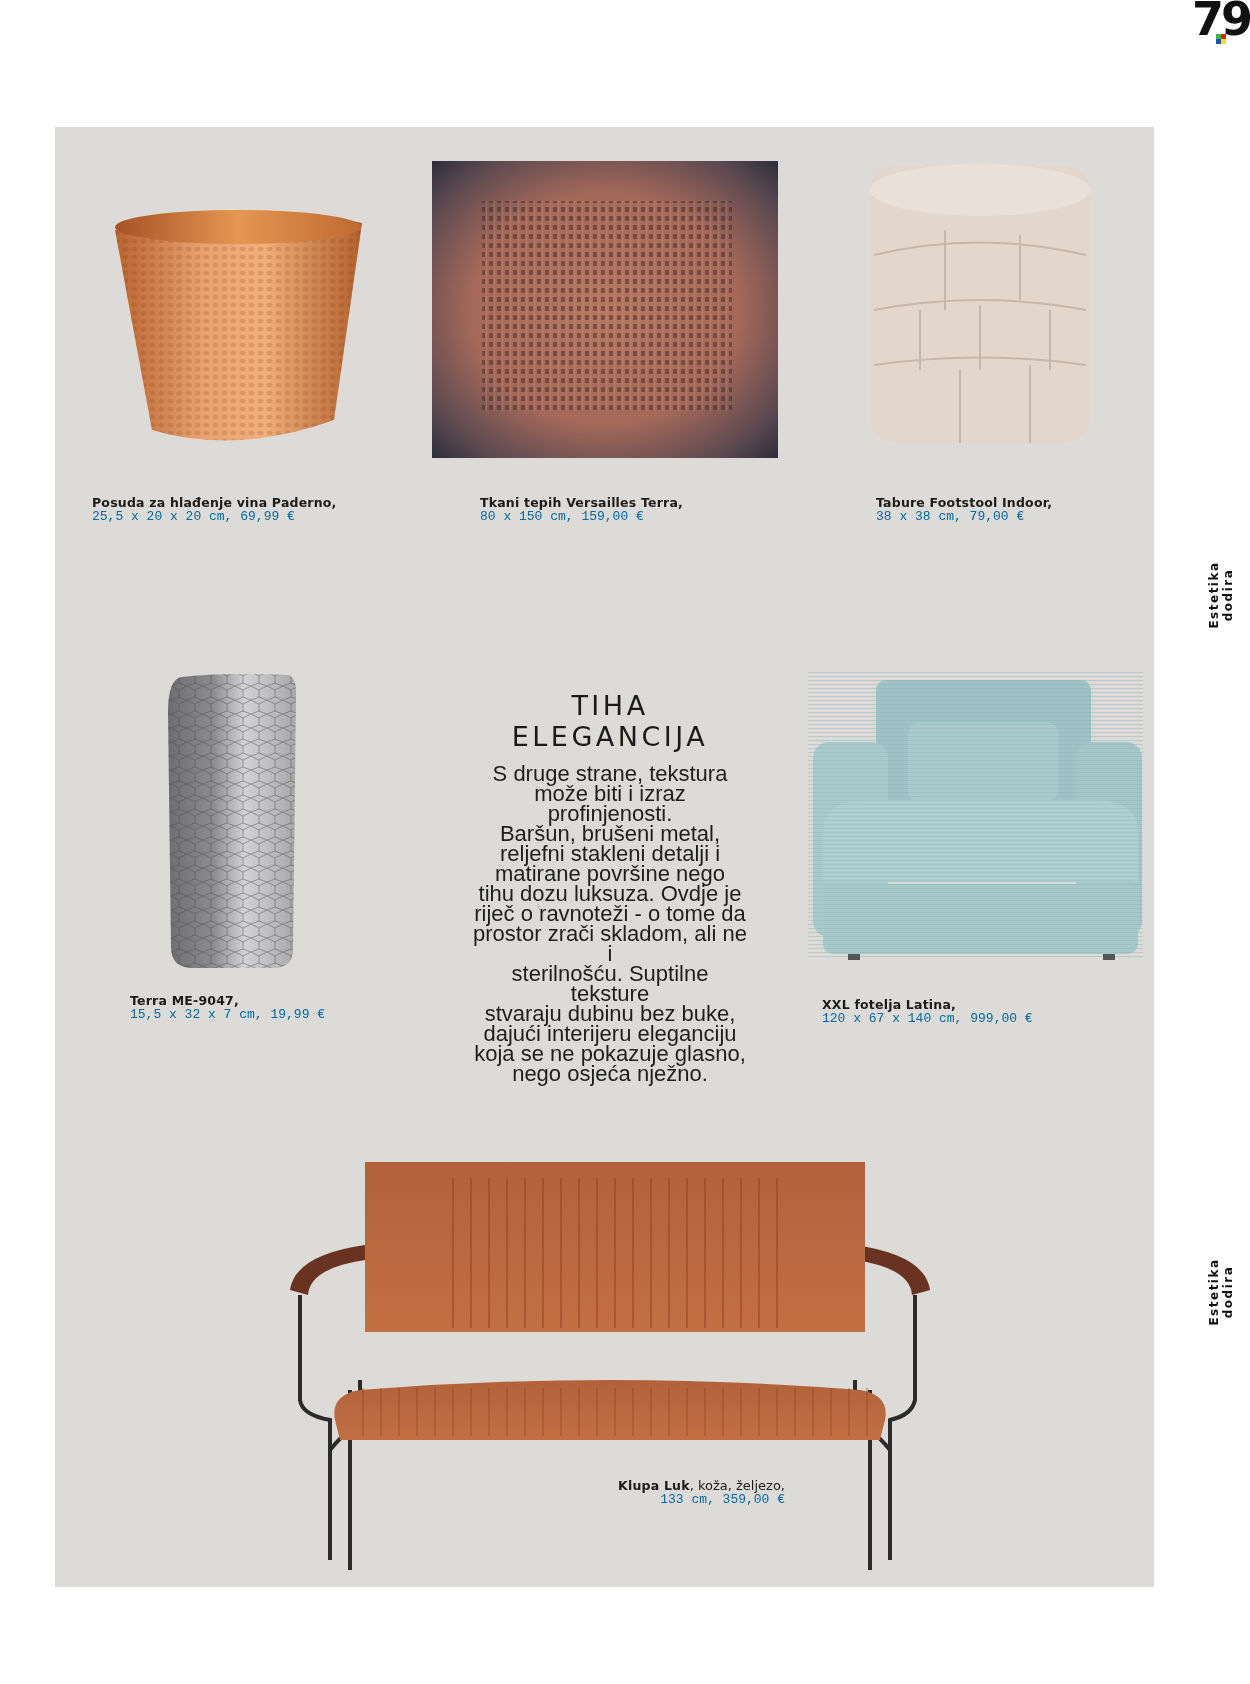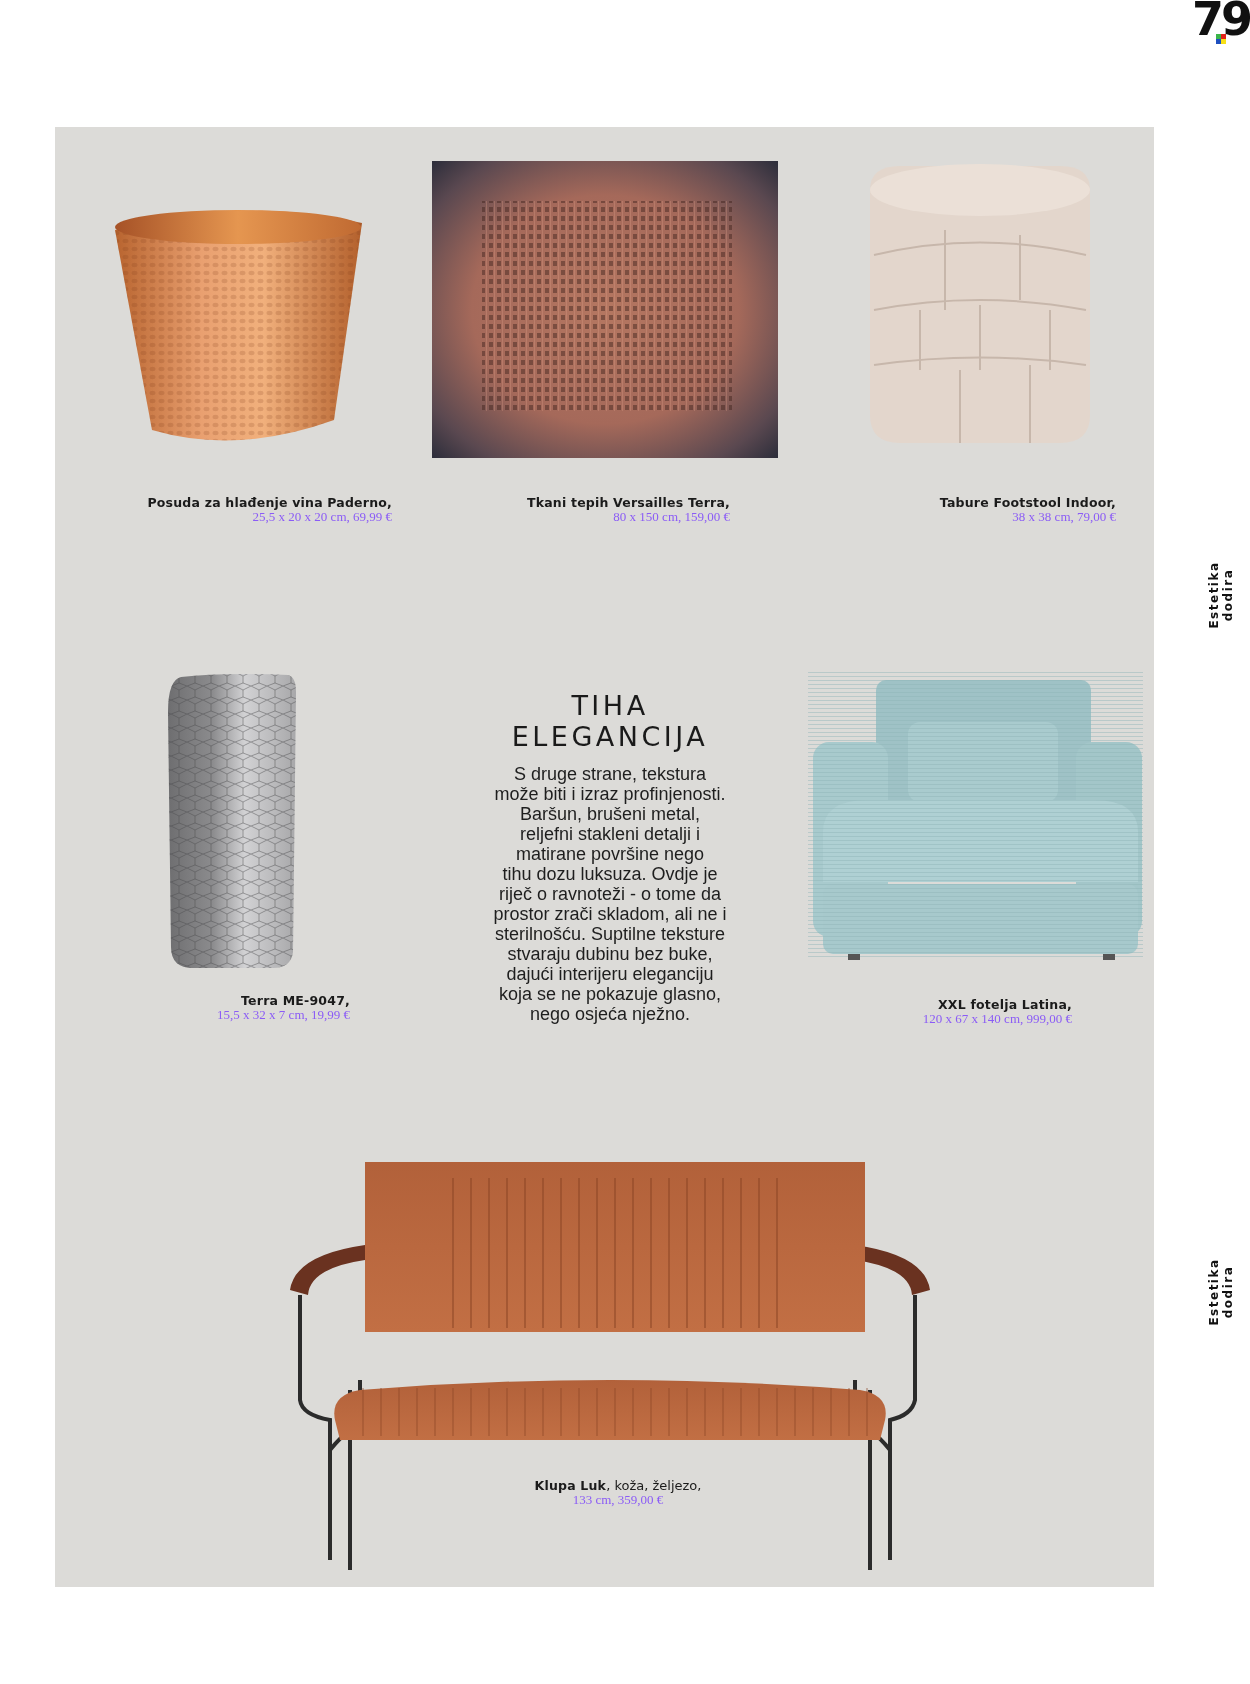--- a/index.html
+++ b/index.html
@@ -26,34 +26,34 @@
     .side-tab {
       position: absolute; left: 1196px; width: 50px; height: 80px;
       display: flex; align-items: center; justify-content: center;
     }
     .side-tab .txt {
       transform: rotate(-90deg); white-space: nowrap;
       font-family: "DejaVu Sans", sans-serif; font-weight: bold; font-size: 12px;
       letter-spacing: 1.5px; line-height: 14px; text-align: center; color: #111;
     }
     .caption {
-      position: absolute; text-align: right; font-size: 13px; line-height: 14px;
+      position: absolute; text-align: left; font-size: 13px; line-height: 14px;
     }
     .caption .name { font-family: "DejaVu Sans", sans-serif; font-weight: bold; font-size: 12.5px; color: #1b1b1b; letter-spacing: 0.2px; }
-    .caption .spec { font-family: Liberation Serif, serif; font-weight: normal; font-size: 13px; color: #8b5cf6; }
-    .caption.left { text-align: center; }
+    .caption .spec { font-family: Liberation Mono, monospace; font-weight: normal; font-size: 13px; color: #0369a1; }
+    .caption.left { text-align: right; margin-left: 37px; }
     .caption .name-rest { font-family: "DejaVu Sans", sans-serif; font-weight: normal; color:#1b1b1b; }
 
     .article { position: absolute; left: 470px; top: 690px; width: 280px; text-align: center; }
     .article h2 {
       margin: 0 0 12px 0; font-family: "DejaVu Sans", sans-serif; font-weight: normal;
       font-size: 27px; letter-spacing: 3.5px; color: #1a1a1a;
     }
     .article p {
-      margin: 0; font-family: "Liberation Sans", sans-serif; font-size: 18px; line-height: 20px; color: #1e1e1e;
+      margin: 0; font-family: "Liberation Sans", sans-serif; font-size: 22px; line-height: 20px; color: #1e1e1e;
     }
     .product { position: absolute; }
     svg { display: block; }
   </style>
 </head>
 <body>
 
 <div class="page-number">79</div>
 <div class="color-mark">
   <span style="background:#3bb54a"></span>

